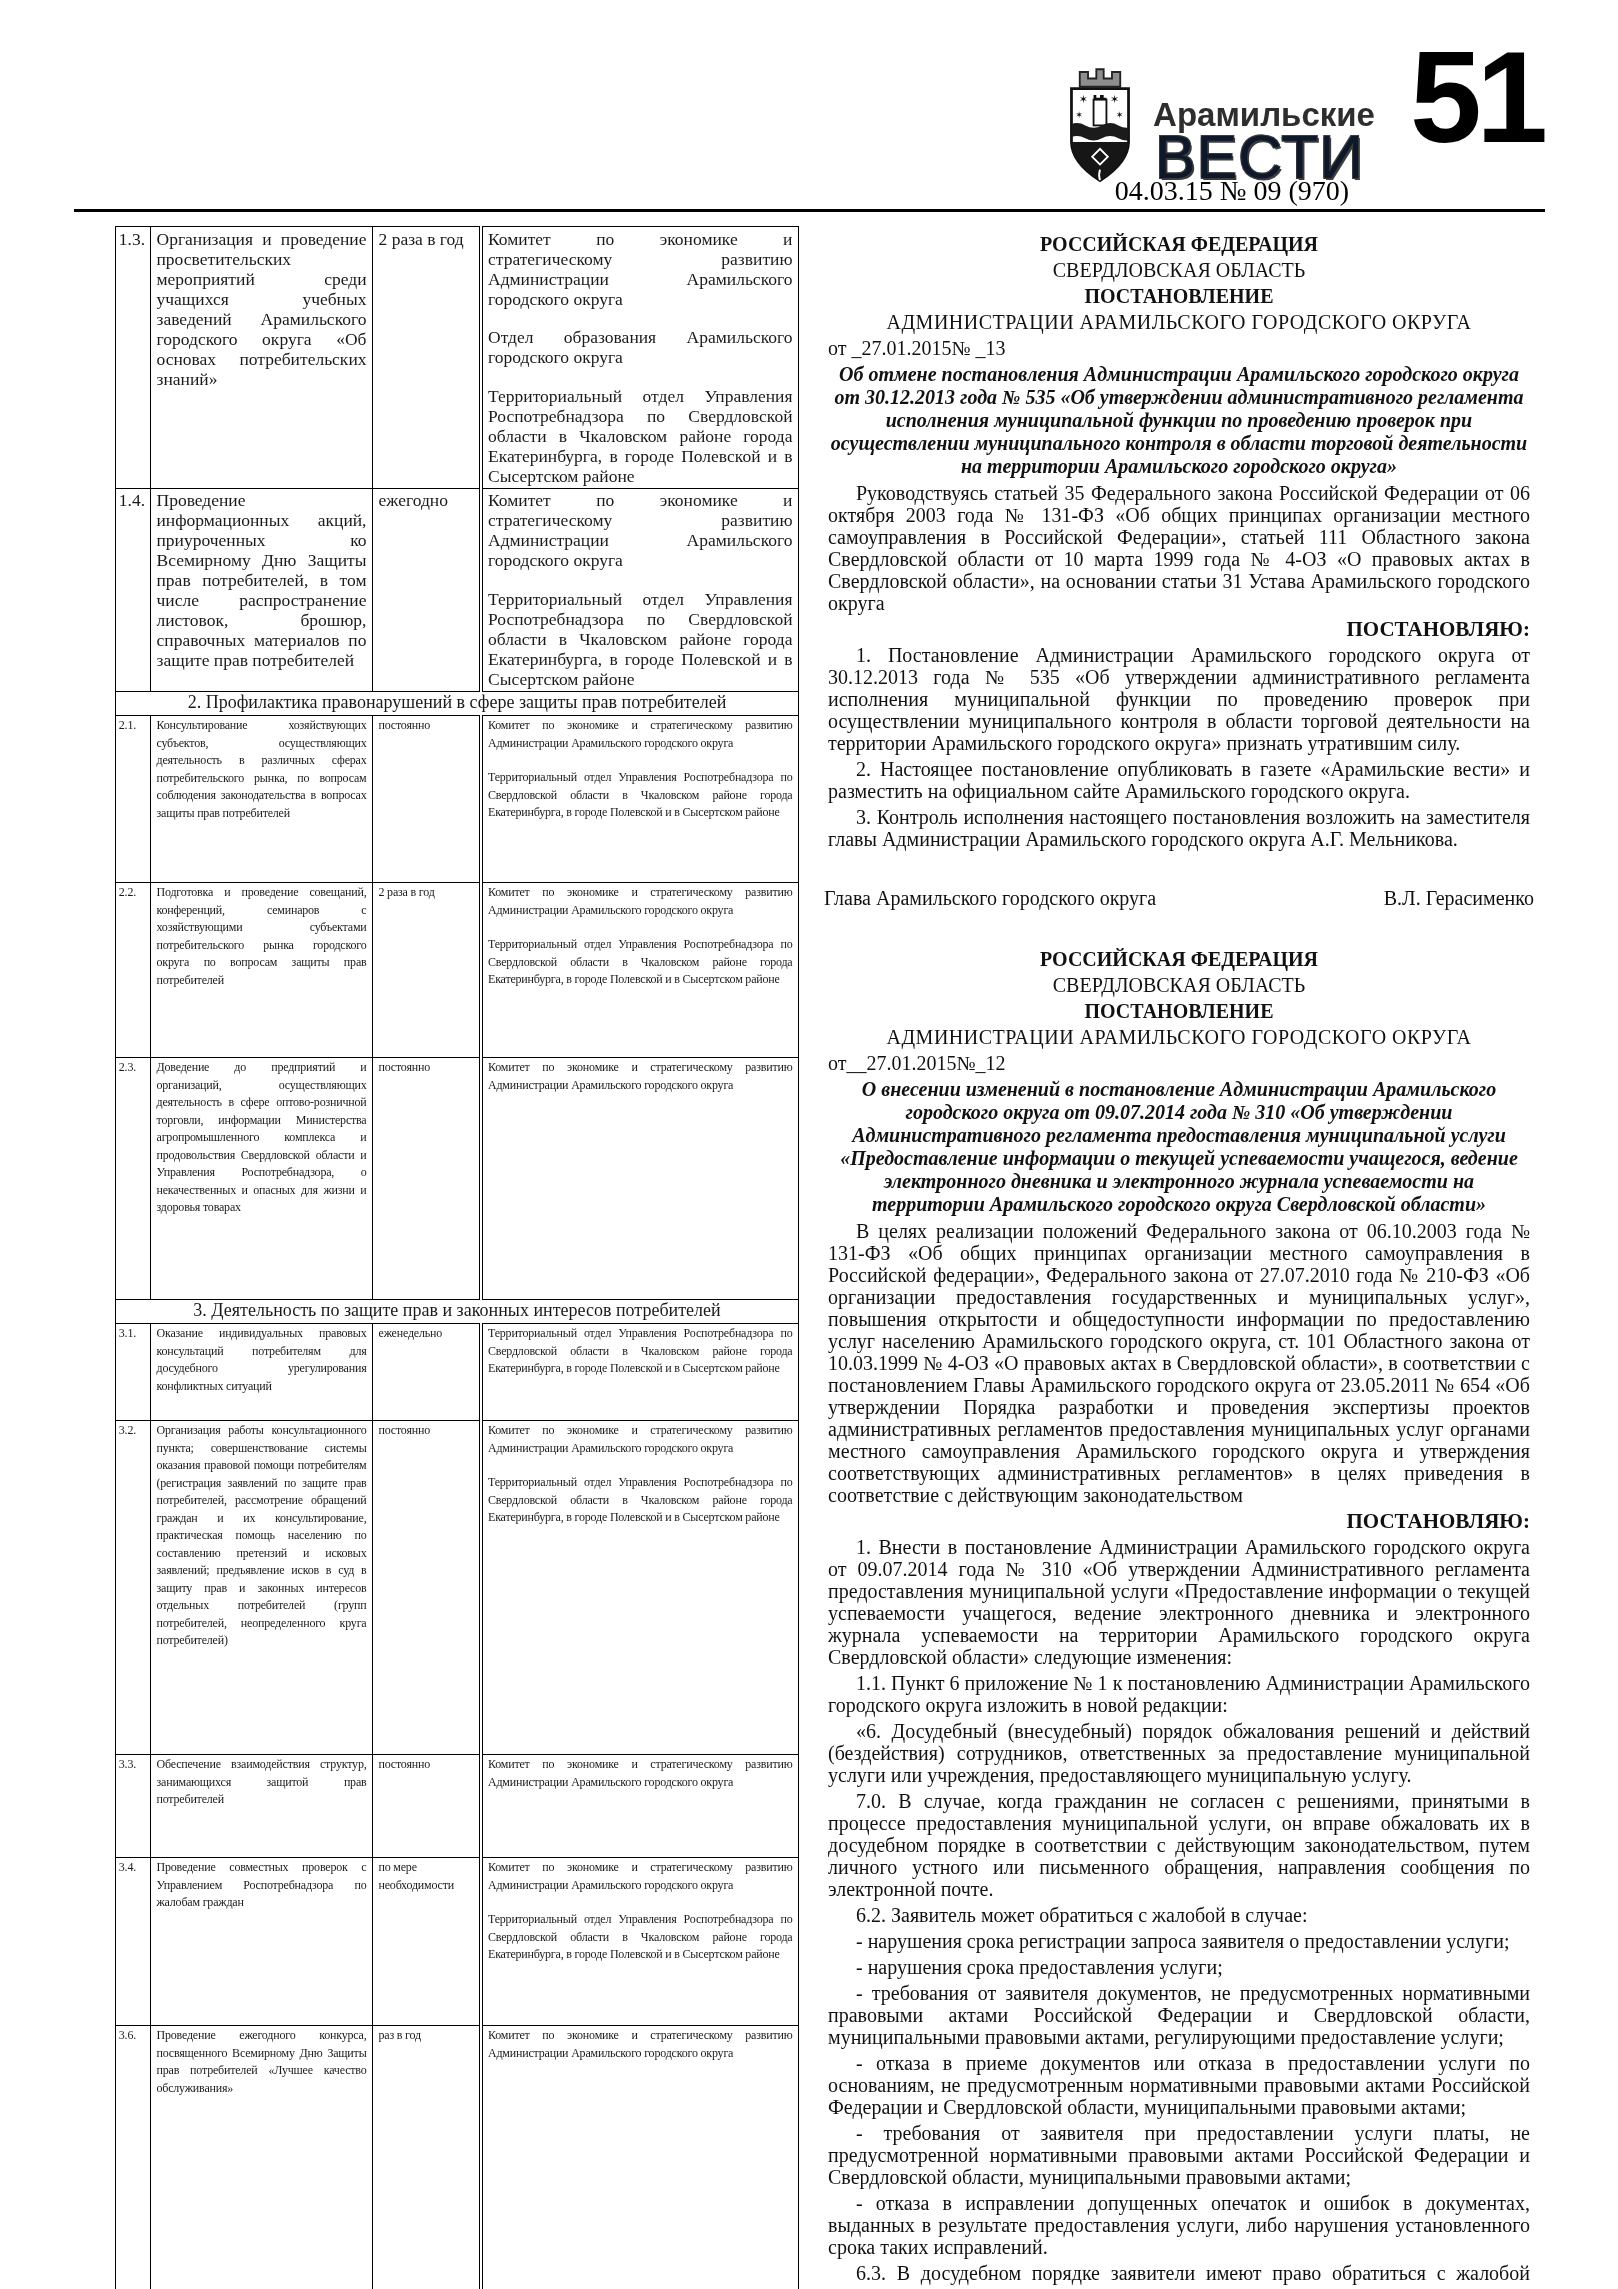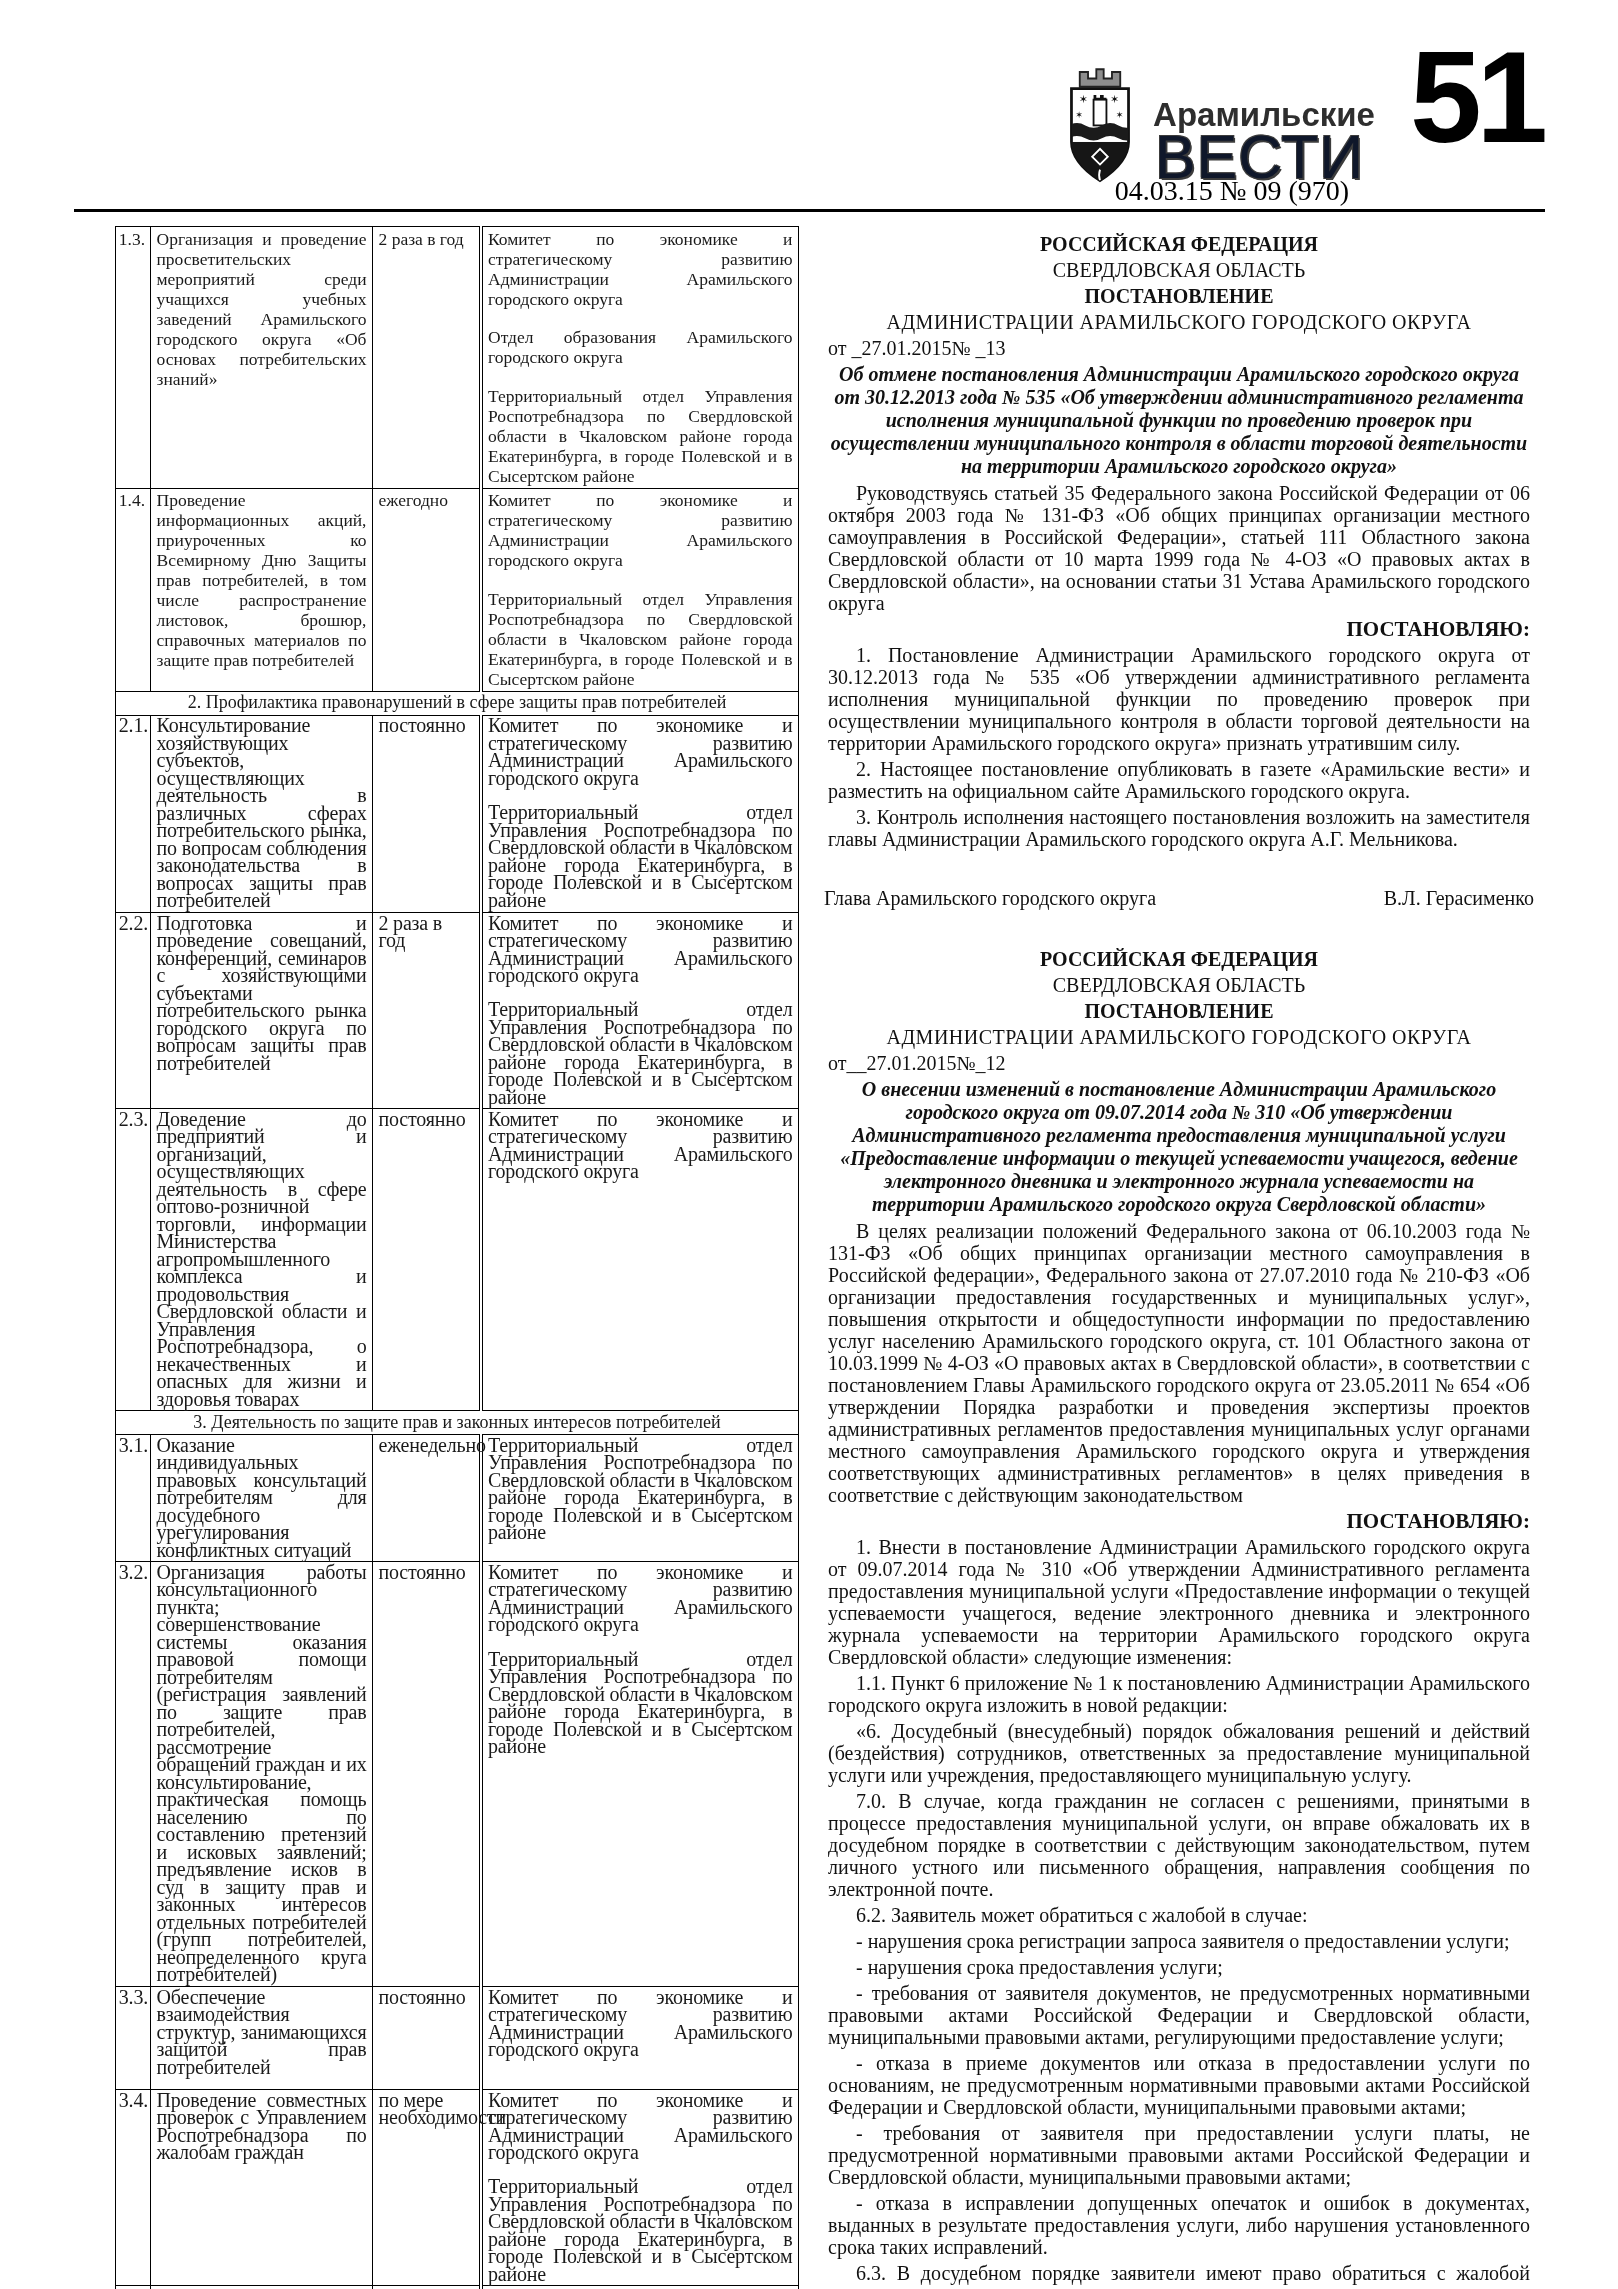--- a/index.html
+++ b/index.html
@@ -21,21 +21,21 @@
 
   
   .plan-table{position:absolute;left:115px;top:226px;width:683px;border-collapse:collapse;table-layout:fixed}
   .plan-table td{border:1.8px solid #000;vertical-align:top;padding:1.8px 5.5px;color:#1a1a1a}
   .plan-table .num{padding-left:2.8px;padding-right:1.8px}
   .plan-table .desc,.plan-table .resp{text-align:justify;hyphens:auto}
   .plan-table .resp{border-left:4.6px double #000}
   .plan-table .resp p{margin:0 0 18.5px 0}
   .plan-table .resp p:last-child{margin-bottom:0}
   tr.s1 td{font-size:17.5px;line-height:20px}
-  tr.s2 td{font-size:20px;line-height:17.5px;letter-spacing:-0.2px}
+  tr.s2 td{font-size:12px;line-height:17.5px;letter-spacing:-0.2px}
   tr.s2 .resp p{margin-bottom:16.6px}
   tr.s2 .resp p:last-child{margin-bottom:0}
   tr.sec td{text-align:center;font-size:18px;line-height:19.4px;padding:1.8px 3.7px;font-weight:normal}
 
   
   .decrees{position:absolute;left:824px;top:229px;width:710px;font-size:20px;line-height:22px;
            text-align:justify;color:#111}
   .decrees p{margin:4px}
   .c{text-align:center}
   .b{font-weight:bold}

